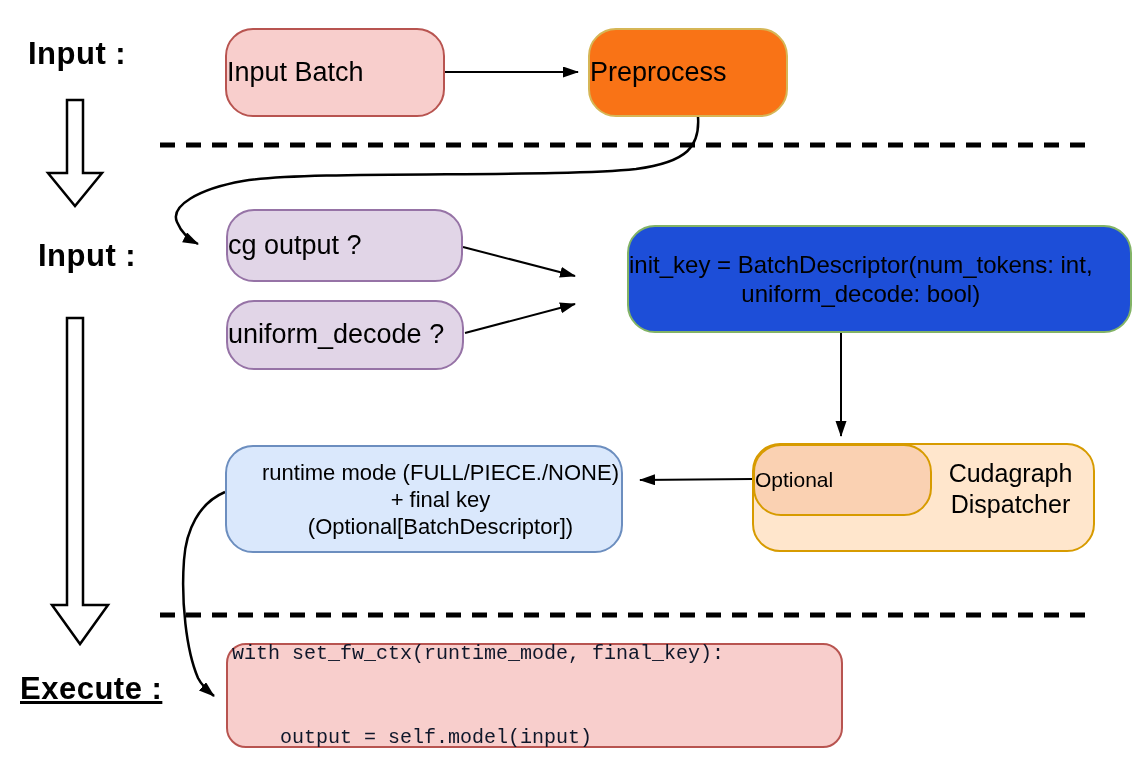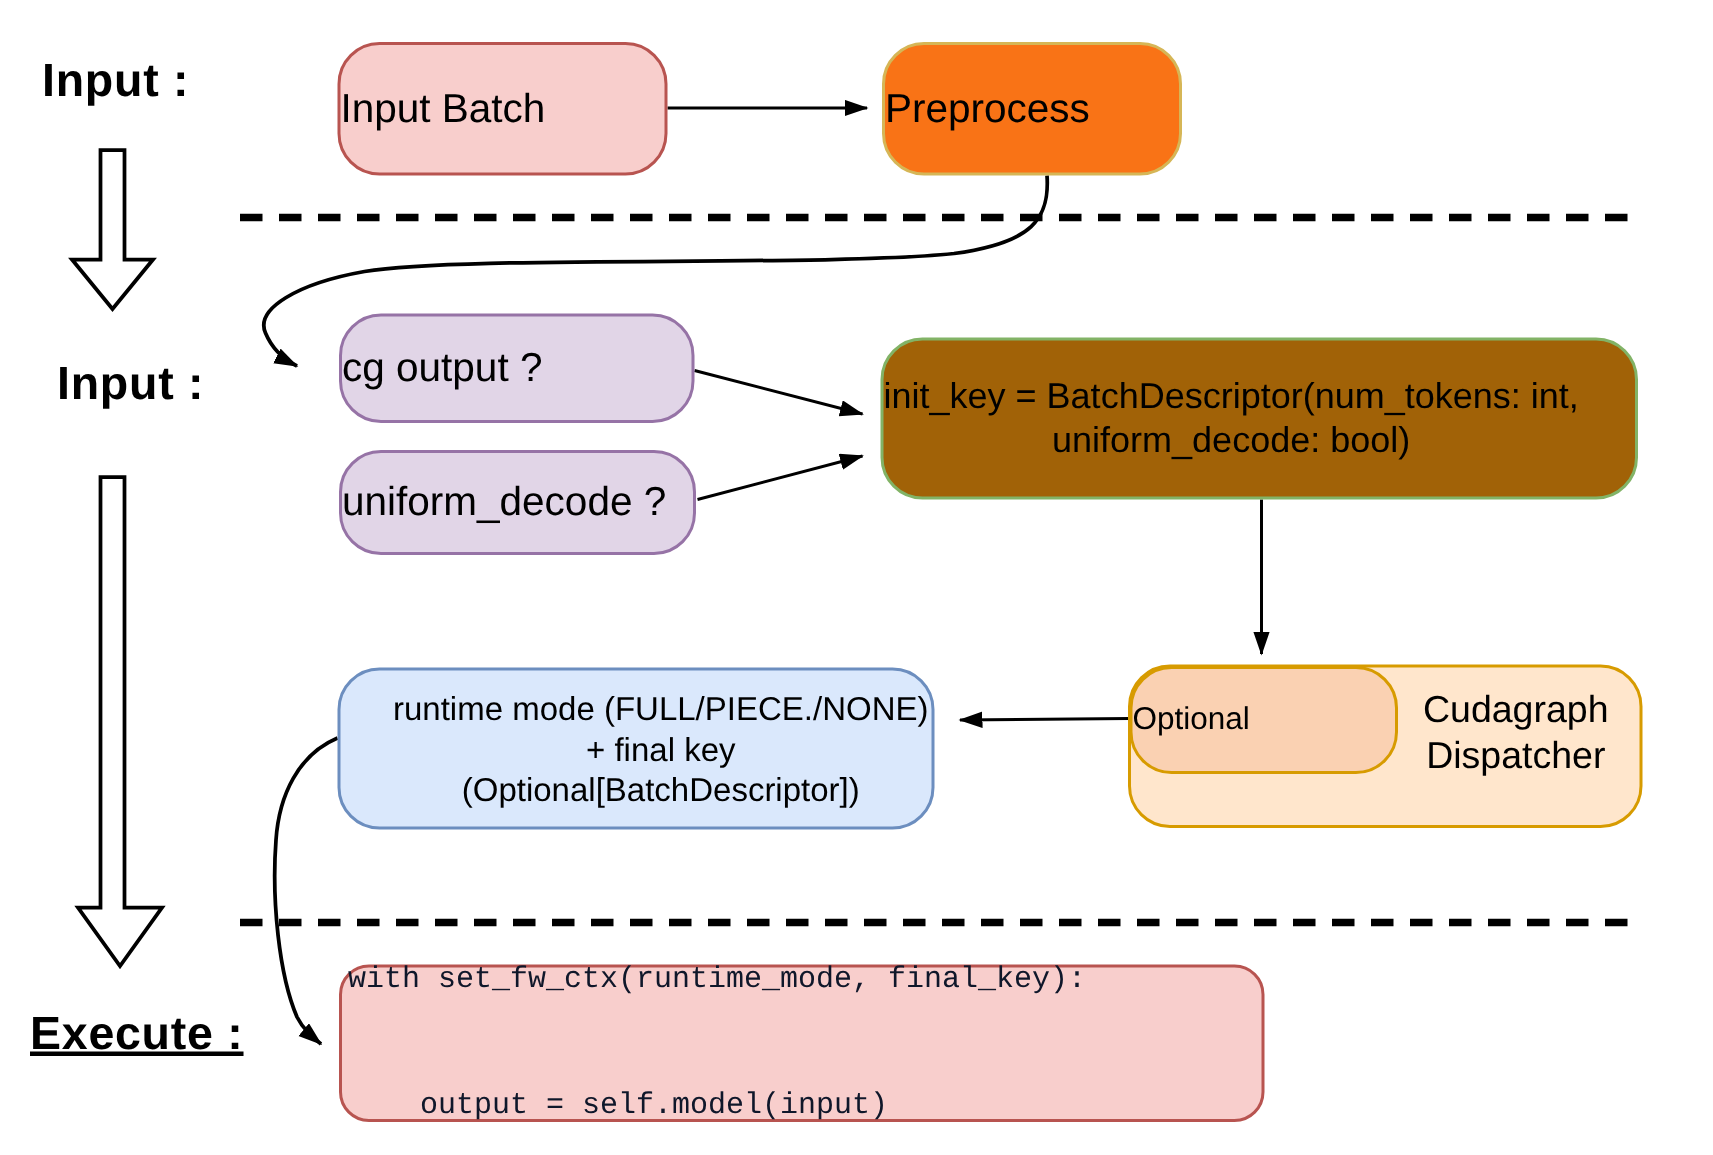--- a/index.html
+++ b/index.html
@@ -28,21 +28,21 @@
     text-align:center;
     border-radius:28px;
     border:2px solid #000;
     line-height:1.25;
     white-space:nowrap;
   }
   .node.multiline{white-space:normal;}
   .red   {background:#F8CECC;border-color:#B85450;}
   .yellow{background:#f97316;border-color:#D6B656;}
   .purple{background:#E1D5E7;border-color:#9673A6;}
-  .green {background:#a16207;border-color:#82B366;}
+  .green {background:#1d4ed8;border-color:#82B366;margin-left:40px;}
   .blue  {background:#DAE8FC;border-color:#6C8EBF;}
   .orange{background:#FFE6CC;border-color:#D79B00;}
   .peach {background:#FAD1B2;border-color:#D79B00;}
   .node-input-batch {left:225px;top:28px;width:220px;height:89px;font-size:27px;}
   .node-preprocess  {left:588px;top:28px;width:200px;height:89px;font-size:27px;}
   .node-cg-padding  {left:226px;top:209px;width:237px;height:73px;font-size:27px;}
   .node-uniform     {left:226px;top:300px;width:238px;height:70px;font-size:27px;}
   .node-init-key    {left:587px;top:225px;width:505px;height:108px;font-size:24px;line-height:29px;}
   .node-cudagraph   {left:752px;top:443px;width:343px;height:109px;}
   .cudagraph-label{

